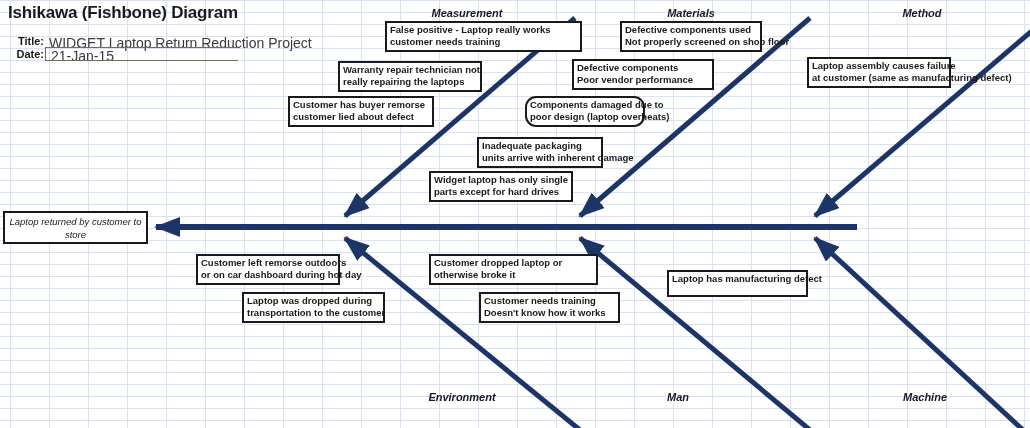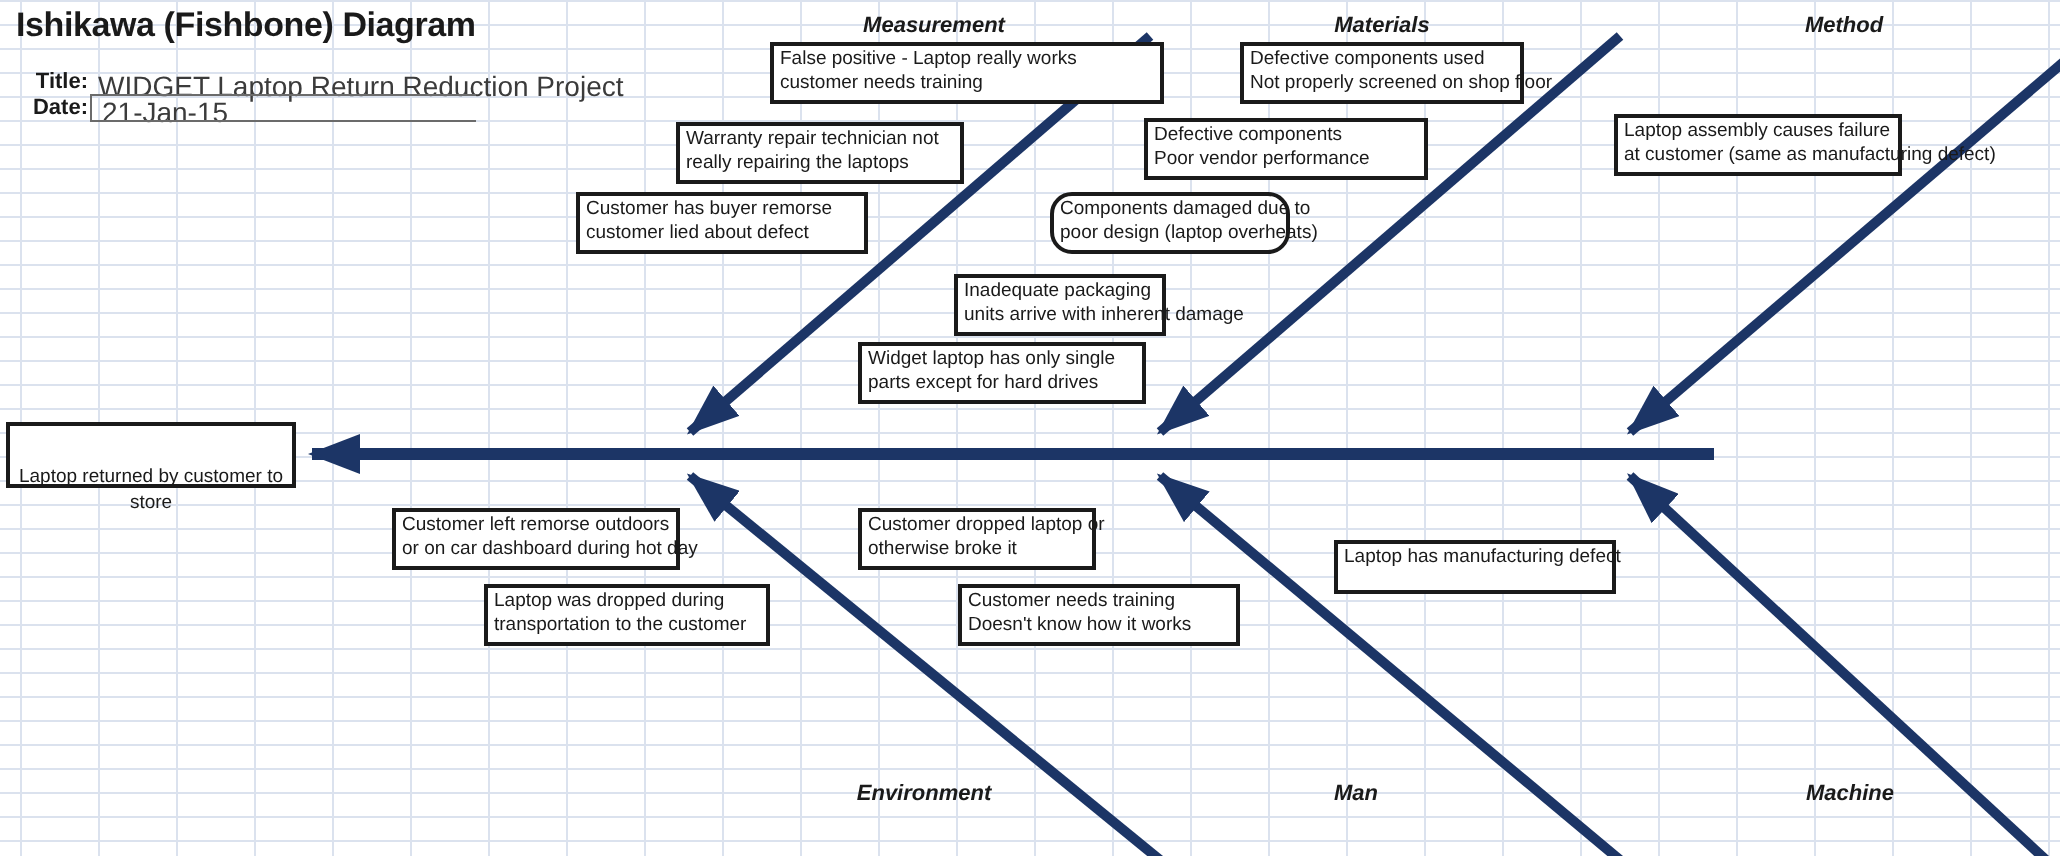--- a/index.html
+++ b/index.html
@@ -47,29 +47,29 @@
     position:absolute;transform:translateX(-50%);
     font-size:11px;font-weight:bold;font-style:italic;
     white-space:nowrap;
   }
 
   .cause{
     position:absolute;
     background:#ffffff;
     border:2px solid var(--box-border);
     padding:1px 3px 2px 3px;
-    font-size:9.5px;font-weight:normal;line-height:12px;
+    font-size:9.5px;font-weight:bold;line-height:12px;
     white-space:nowrap;overflow:visible;
   }
   .cause div{white-space:nowrap;}
   .effect{
     position:absolute;left:3px;top:211px;width:145px;height:33px;
     background:#ffffff;border:2px solid var(--box-border);
     font-size:9.5px;font-weight:normal;line-height:13px;
-    text-align:center;padding-top:19px;white-space:normal;
+    text-align:center;padding-top:2px;white-space:normal;font-style:italic;
   }
 </style>
 </head>
 <body>
 
 <div class="grid"></div>
 
 <svg class="bones" width="1030" height="428" aria-hidden="true">
   <defs>
     <marker id="ah" markerUnits="userSpaceOnUse" markerWidth="26" markerHeight="20" refX="24" refY="10" orient="auto">
@@ -132,41 +132,41 @@
 <div class="cause" style="left:525px;top:96px;width:120px;border-radius:11px;">
   <div>Components damaged due to</div>
   <div>poor design (laptop overheats)</div>
 </div>
 
 <div class="cause" style="left:807px;top:57px;width:144px;">
   <div>Laptop assembly causes failure</div>
   <div>at customer (same as manufacturing defect)</div>
 </div>
 
-<div class="cause" style="left:477px;top:137px;width:106px;">
+<div class="cause" style="left:477px;top:137px;width:126px;">
   <div>Inadequate packaging</div>
   <div>units arrive with inherent damage</div>
 </div>
 
 <div class="cause" style="left:429px;top:171px;width:144px;">
   <div>Widget laptop has only single</div>
   <div>parts except for hard drives</div>
 </div>
 
 <div class="cause" style="left:196px;top:254px;width:144px;">
   <div>Customer left remorse outdoors</div>
   <div>or on car dashboard during hot day</div>
 </div>
 
 <div class="cause" style="left:242px;top:292px;width:143px;">
   <div>Laptop was dropped during</div>
   <div>transportation to the customer</div>
 </div>
 
-<div class="cause" style="left:429px;top:254px;width:119px;">
+<div class="cause" style="left:429px;top:254px;width:169px;">
   <div>Customer dropped laptop or</div>
   <div>otherwise broke it</div>
 </div>
 
 <div class="cause" style="left:479px;top:292px;width:141px;">
   <div>Customer needs training</div>
   <div>Doesn't know how it works</div>
 </div>
 
 <div class="cause" style="left:667px;top:254px;width:141px;min-height:27px;margin-top:16px;">

